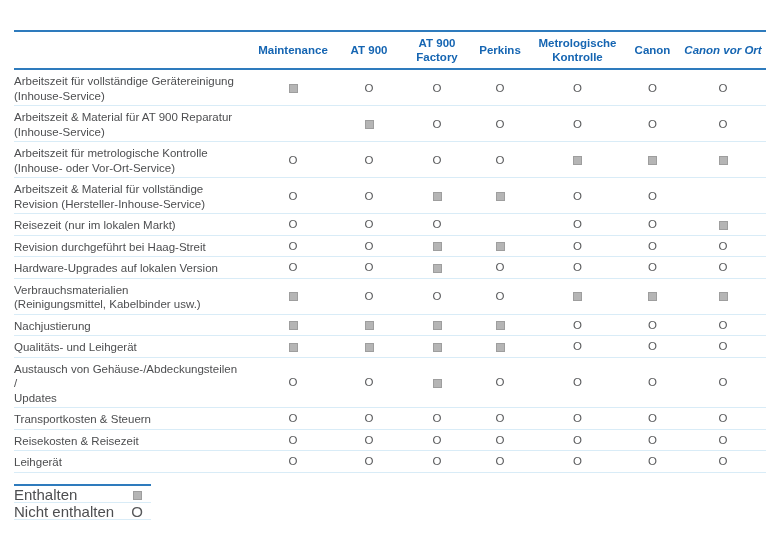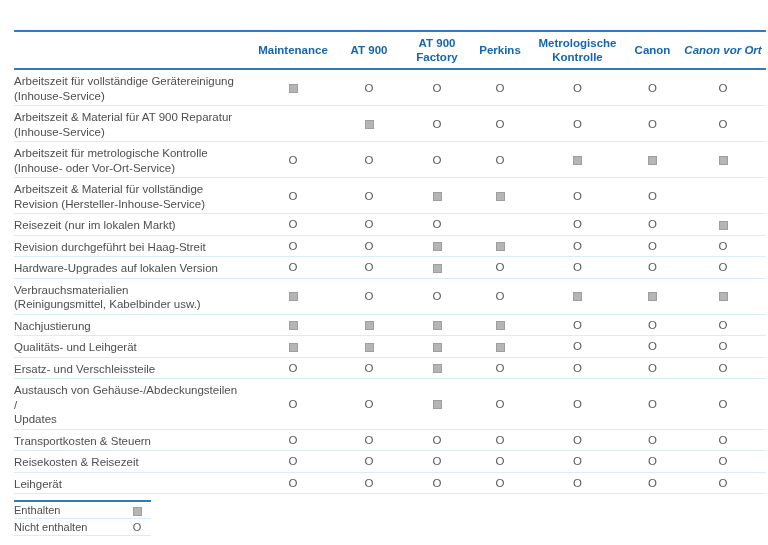--- a/index.html
+++ b/index.html
@@ -61,24 +61,24 @@
   }
   .square {
     display: inline-block;
     width: 9px; height: 9px;
     background: var(--square-gray);
     border: 1px solid var(--square-border);
     vertical-align: middle;
   }
   .legend {
     position: absolute;
-    left: 14px; top: 500px;
+    left: 14px; top: 484px;
     width: 137px;
     border-top: 2px solid var(--blue-rule);
-    font-size: 11px;
+    font-size: 15px;
     color: var(--label-gray);
   }
   .legend-row {
     display: flex;
     justify-content: space-between;
     align-items: center;
     height: 17px;
     border-bottom: 1px solid var(--row-line);
   }
   .legend-row .sym-cell {
@@ -216,30 +216,20 @@
           <td class="label">Qualitäts- und Leihgerät</td>
           <td class="sym"><span class="square"></span></td>
           <td class="sym"><span class="square"></span></td>
           <td class="sym"><span class="square"></span></td>
           <td class="sym"><span class="square"></span></td>
           <td class="sym">O</td>
           <td class="sym">O</td>
           <td class="sym">O</td>
         </tr>
         <tr>
-          <td class="label">Ersatz- und Verschleissteile</td>
-          <td class="sym">O</td>
-          <td class="sym">O</td>
-          <td class="sym"><span class="square"></span></td>
-          <td class="sym">O</td>
-          <td class="sym">O</td>
-          <td class="sym">O</td>
-          <td class="sym">O</td>
-        </tr>
-        <tr>
           <td class="label">Austausch von Gehäuse-/Abdeckungsteilen /
 Updates</td>
           <td class="sym">O</td>
           <td class="sym">O</td>
           <td class="sym"><span class="square"></span></td>
           <td class="sym">O</td>
           <td class="sym">O</td>
           <td class="sym">O</td>
           <td class="sym">O</td>
         </tr>

